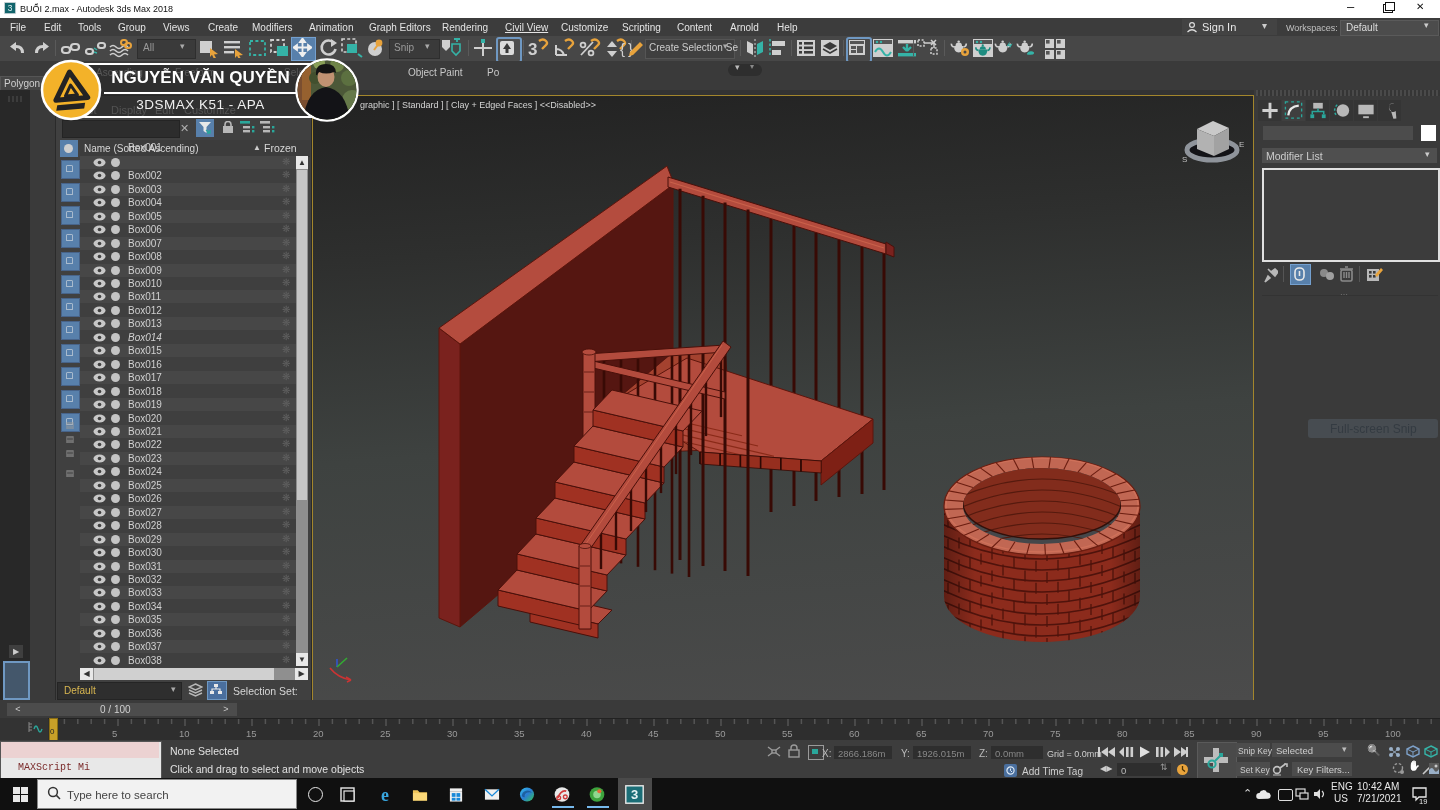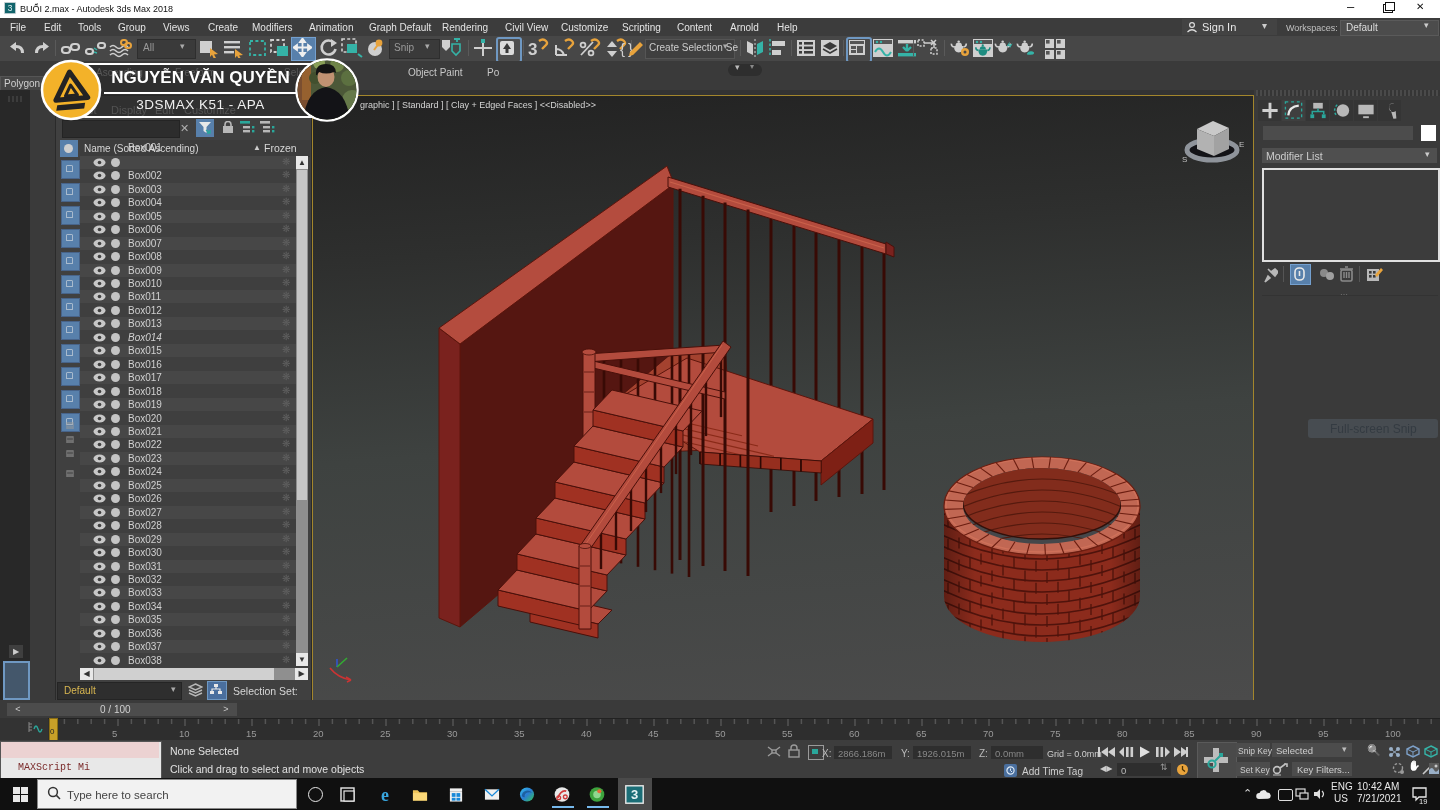--- a/index.html
+++ b/index.html
@@ -18,23 +18,23 @@
     <div style="position:absolute;left:1416px;top:1px;font-size:10px;color:#111;white-space:nowrap;">✕</div>
     <div style="position:absolute;left:0px;top:18px;width:1440px;height:18px;background:#3c3c3c;border-bottom:1px solid #333;"></div>
     <div style="position:absolute;left:10px;top:22px;font-size:10px;color:#e4e4e4;white-space:nowrap;">File</div>
     <div style="position:absolute;left:44px;top:22px;font-size:10px;color:#e4e4e4;white-space:nowrap;">Edit</div>
     <div style="position:absolute;left:78px;top:22px;font-size:10px;color:#e4e4e4;white-space:nowrap;">Tools</div>
     <div style="position:absolute;left:118px;top:22px;font-size:10px;color:#e4e4e4;white-space:nowrap;text-align:right;">Group</div>
     <div style="position:absolute;left:163px;top:22px;font-size:10px;color:#e4e4e4;white-space:nowrap;">Views</div>
     <div style="position:absolute;left:208px;top:22px;font-size:10px;color:#e4e4e4;white-space:nowrap;">Create</div>
     <div style="position:absolute;left:252px;top:22px;font-size:10px;color:#e4e4e4;white-space:nowrap;">Modifiers</div>
     <div style="position:absolute;left:309px;top:22px;font-size:10px;color:#e4e4e4;white-space:nowrap;">Animation</div>
-    <div style="position:absolute;left:369px;top:22px;font-size:10px;color:#e4e4e4;white-space:nowrap;">Graph Default</div>
+    <div style="position:absolute;left:369px;top:22px;font-size:10px;color:#e4e4e4;white-space:nowrap;">Graph Editors</div>
     <div style="position:absolute;left:442px;top:22px;font-size:10px;color:#e4e4e4;white-space:nowrap;">Rendering</div>
-    <div style="position:absolute;left:505px;top:22px;font-size:10px;color:#e4e4e4;white-space:nowrap;">Civil View</div>
+    <div style="position:absolute;left:505px;top:22px;font-size:10px;color:#e4e4e4;white-space:nowrap;text-decoration:underline;">Civil View</div>
     <div style="position:absolute;left:561px;top:22px;font-size:10px;color:#e4e4e4;white-space:nowrap;">Customize</div>
     <div style="position:absolute;left:622px;top:22px;font-size:10px;color:#e4e4e4;white-space:nowrap;">Scripting</div>
     <div style="position:absolute;left:677px;top:22px;font-size:10px;color:#e4e4e4;white-space:nowrap;">Content</div>
     <div style="position:absolute;left:730px;top:22px;font-size:10px;color:#e4e4e4;white-space:nowrap;">Arnold</div>
     <div style="position:absolute;left:777px;top:22px;font-size:10px;color:#e4e4e4;white-space:nowrap;">Help</div>
     <div style="position:absolute;left:1182px;top:19px;width:95px;height:16px;background:#434343;"></div>
     <svg style="position:absolute;left:1186px;top:21px" width="12" height="12" viewBox="0 0 12 12">
 <circle cx="6" cy="4" r="2.4" fill="none" stroke="#ddd" stroke-width="1.2"></circle>
       <path d="M1.5,11 Q6,6.5 10.5,11" fill="none" stroke="#ddd" stroke-width="1.2"></path>
     </svg>

